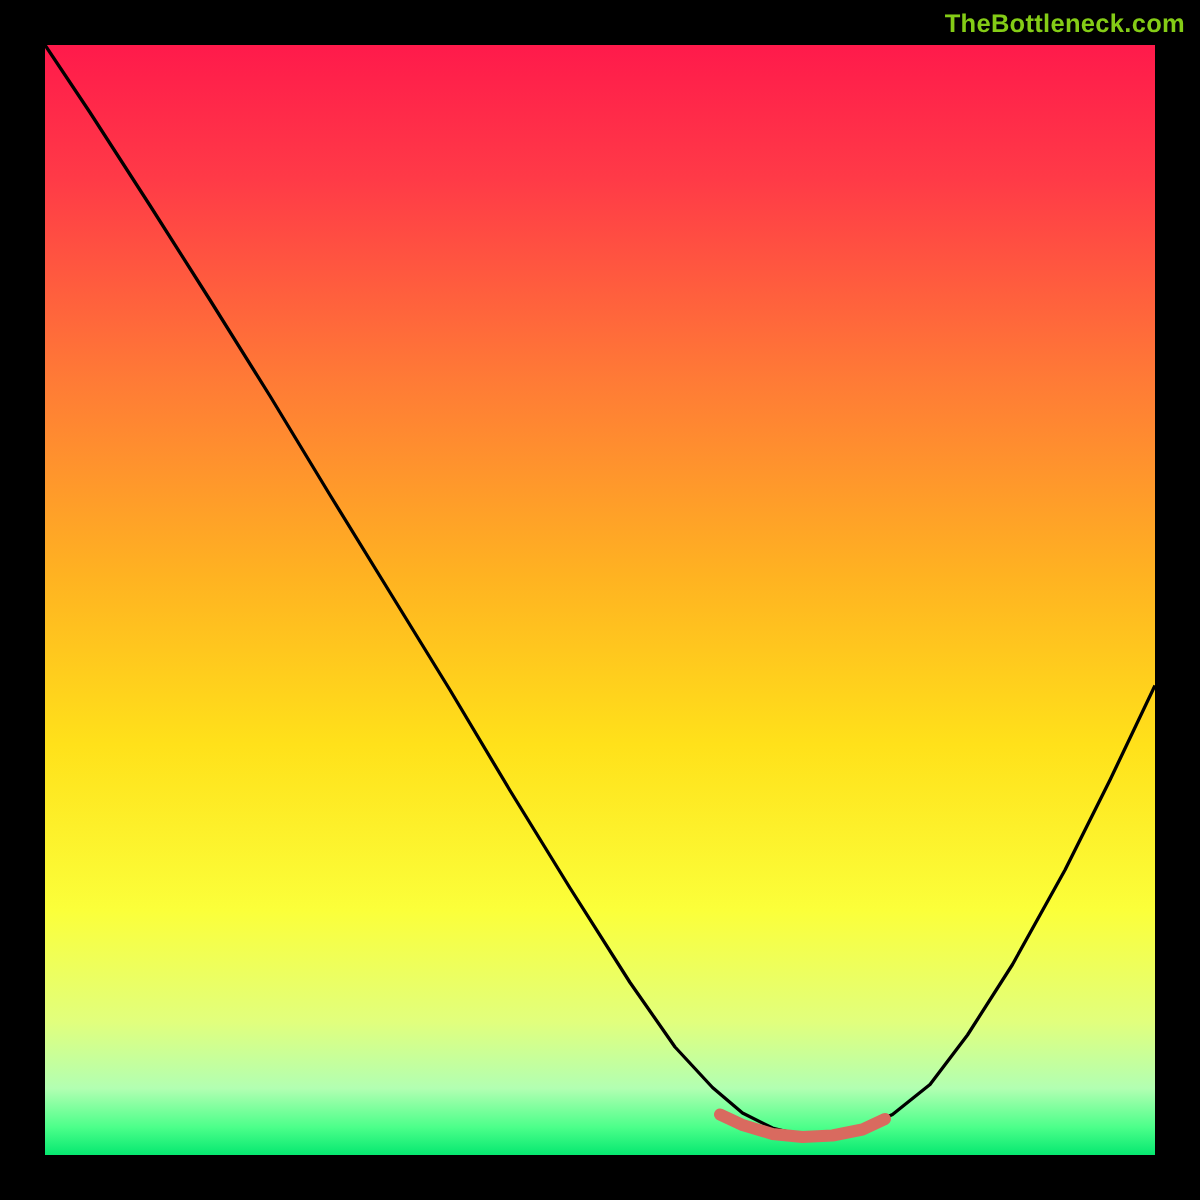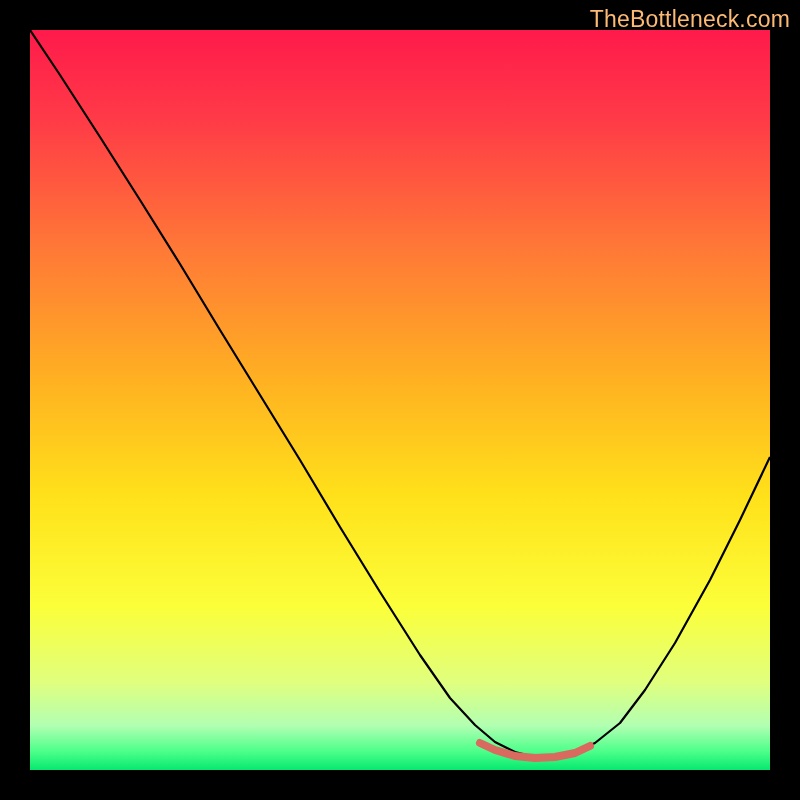--- a/index.html
+++ b/index.html
@@ -38,23 +38,23 @@
     left: 0;
     top: 0;
     width: 740px;
     height: 740px;
     overflow: visible;
   }
   .watermark {
     position: absolute;
     top: 6px;
     right: 10px;
-    color: #fdba74;
-    font-size: 23px;
-    font-weight: 400;
+    color: #84cc16;
+    font-size: 17px;
+    font-weight: 700;
     letter-spacing: 0.2px;
   }
 </style>
 </head>
 <body>
 
 <div class="frame">
 
   <div class="plot">
 

